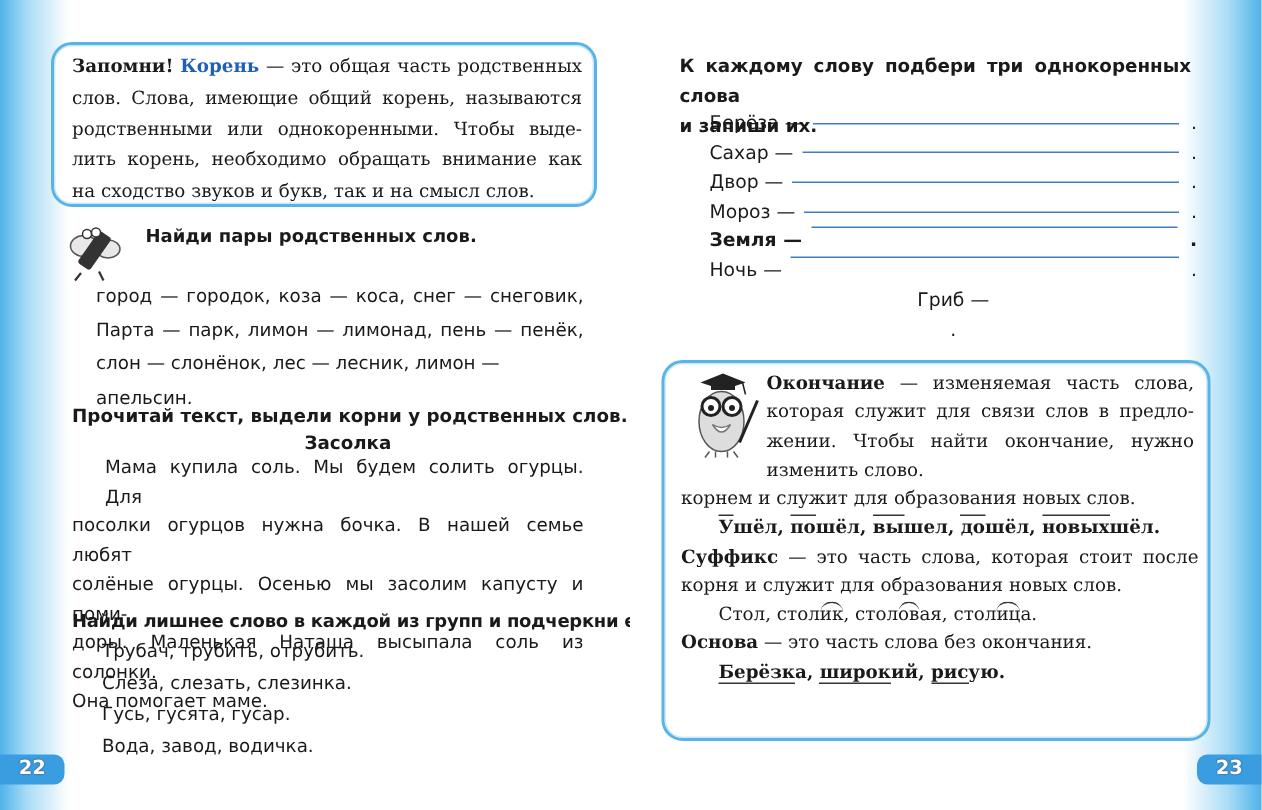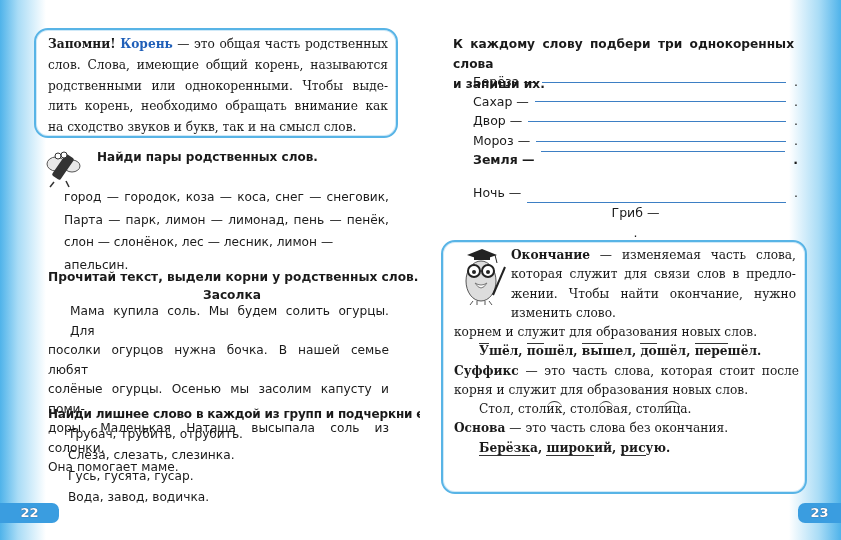--- a/index.html
+++ b/index.html
@@ -66,21 +66,21 @@
   </div>
 
   <div class="line b sans" style="left:48px;top:407px;font-size:12px;letter-spacing:-0.2px;">Найди лишнее слово в каждой из групп и подчеркни его.</div>
   <div class="sans" style="position:absolute;left:68px;top:424px;font-size:12.2px;line-height:21px;">
     <div>Трубач, трубить, отрубить.</div>
     <div>Слеза, слезать, слезинка.</div>
     <div>Гусь, гусята, гусар.</div>
     <div>Вода, завод, водичка.</div>
   </div>
 
-  <div class="page-num" style="left:0;top:503px;width:59px;height:20px;border-radius:0 7px 7px 0;">22</div>
+  <div class="page-num" style="left:0;top:503px;width:43px;height:20px;border-radius:0 7px 7px 0;">22</div>
 </div>
 
 <div class="page page-right">
 
   <div class="sans b" style="position:absolute;left:33px;top:34px;width:341px;font-size:12.2px;line-height:20px;">
     <div class="just">К каждому слову подбери три однокоренных слова</div>
     <div>и запиши их.</div>
   </div>
 
   <div class="sans" style="position:absolute;left:53px;top:72px;width:325px;font-size:12.5px;line-height:19.6px;">
@@ -102,21 +102,21 @@
     <div style="display:flex;align-items:center;">
       <span>Мороз —</span>
       <span class="blank" style="flex:1;margin:0 8px 0 6px;"></span>
       <span>.</span>
     </div>
     <div style="display:flex;align-items:flex-start;font-weight:bold;">
       <span>Земля —</span>
       <span class="blank" style="flex:1;margin:0 8px 0 6px;"></span>
       <span>.</span>
     </div>
-    <div style="display:flex;align-items:flex-end;margin-top:13px;">
+    <div style="display:flex;align-items:flex-start;">
       <span>Ночь —</span>
       <span class="blank" style="flex:1;margin:0 8px 0 6px;"></span>
       <span>.</span>
     </div>
     <div style="display:flex;align-items:center;flex-direction:column;">
       <span>Гриб —</span>
       <span class="blank" style="flex:1;margin:0 8px 0 6px;"></span>
       <span>.</span>
     </div>
   </div>
@@ -144,21 +144,21 @@
       <span class="b">Окончание</span><span> — изменяемая часть слова,</span>
     </div>
     <div class="just">которая служит для связи слов в предло-</div>
     <div class="just">жении. Чтобы найти окончание, нужно</div>
     <div>изменить слово.</div>
   </div>
 
   <div class="serif" style="position:absolute;left:34px;top:323px;width:345px;font-size:12.2px;line-height:19.3px;">
     <div>корнем и служит для образования новых слов.</div>
     <div class="b" style="padding-left:25px;">
-      <span class="over">У</span><span>шёл, </span><span class="over">по</span><span>шёл, </span><span class="over">вы</span><span>шел, </span><span class="over">до</span><span>шёл, </span><span class="over">пере</span><span>шёл.</span>
+      <span class="over">У</span><span>шёл, </span><span class="over">по</span><span>шёл, </span><span class="over">вы</span><span>шел, </span><span class="over">до</span><span>шёл, </span><span class="over">новых</span><span>шёл.</span>
     </div>
     <div class="just">
       <span class="b">Суффикс</span><span> — это часть слова, которая стоит после</span>
     </div>
     <div>корня и служит для образования новых слов.</div>
     <div style="padding-left:25px;">
       <span>Стол</span><span>, </span><span>стол</span><span style="border-top:1.5px solid #333;border-radius:50% 50% 0 0;">ик</span><span>, </span><span>стол</span><span style="border-top:1.5px solid #333;border-radius:50% 50% 0 0;">ов</span><span>ая, </span><span>стол</span><span style="border-top:1.5px solid #333;border-radius:50% 50% 0 0;">иц</span><span>а.</span>
     </div>
     <div>
       <span class="b">Основа</span><span> — это часть слова без окончания.</span>

